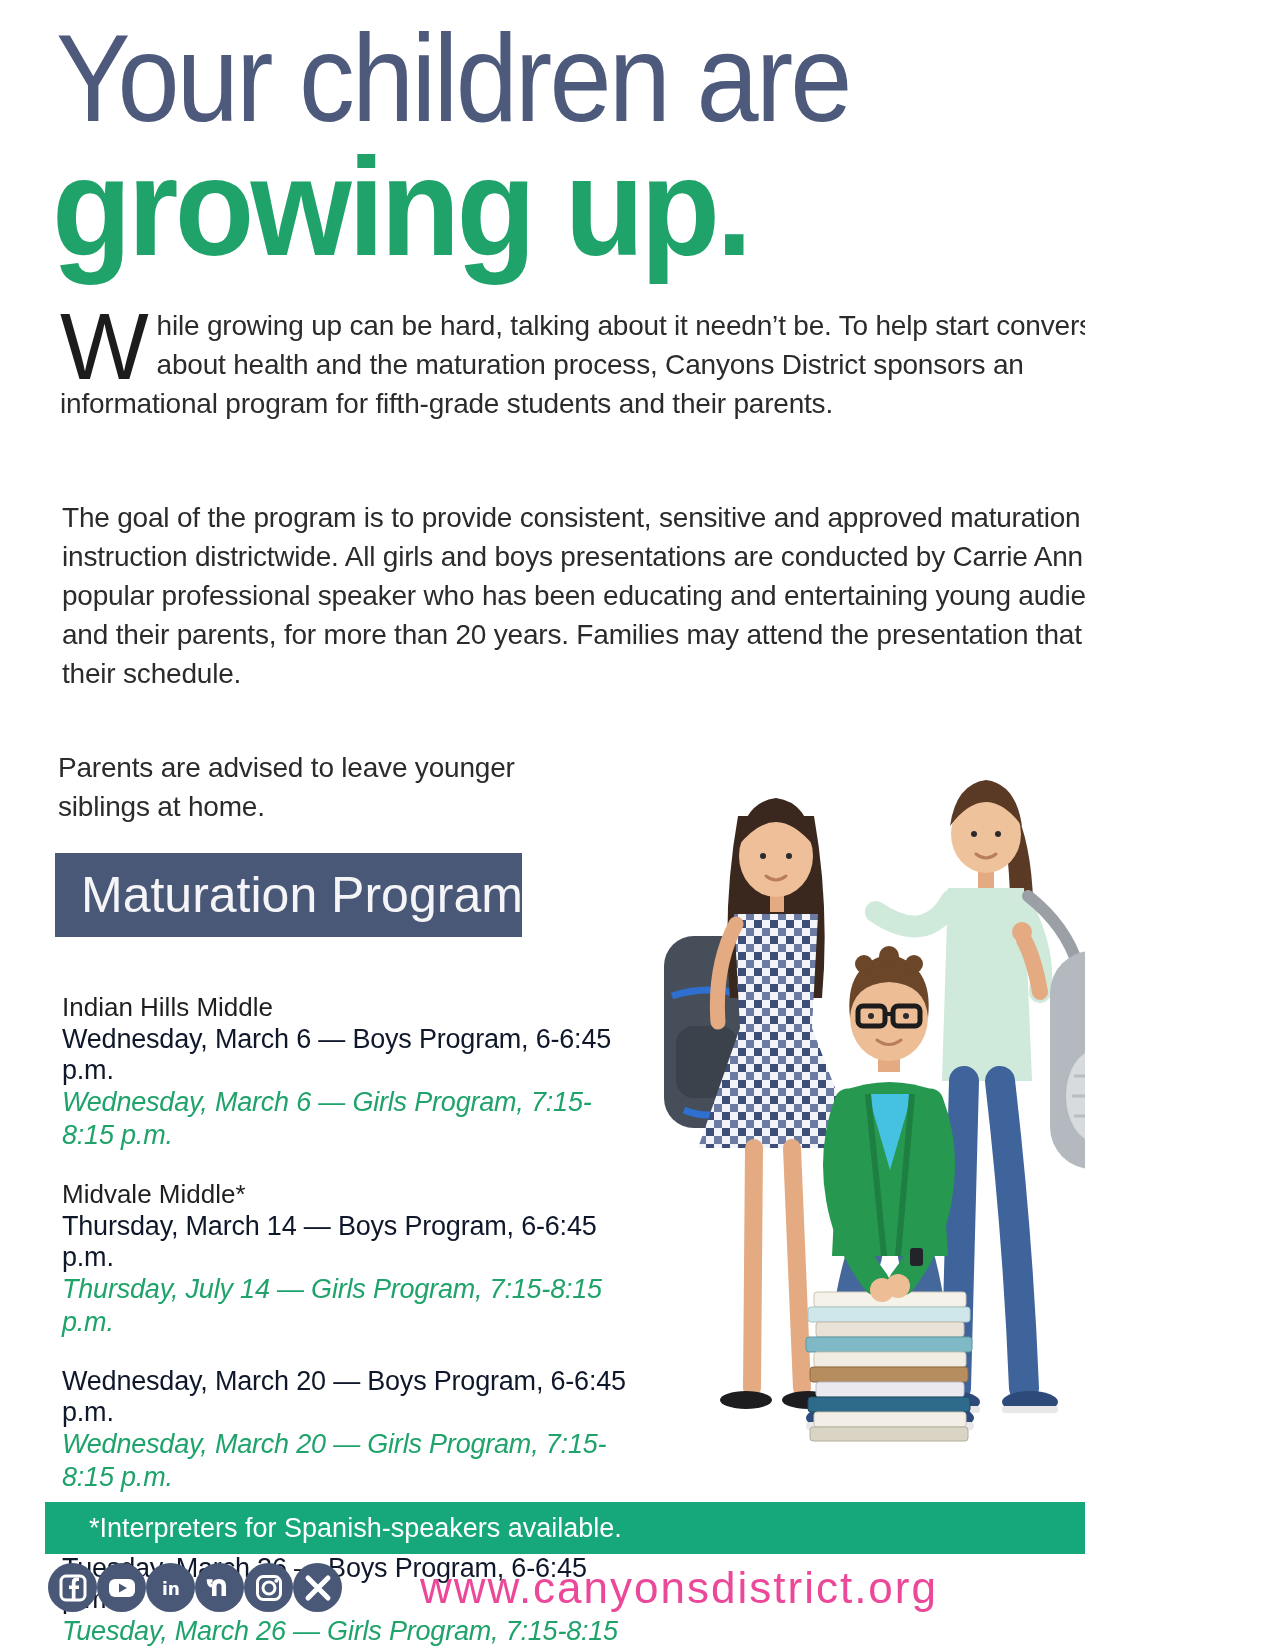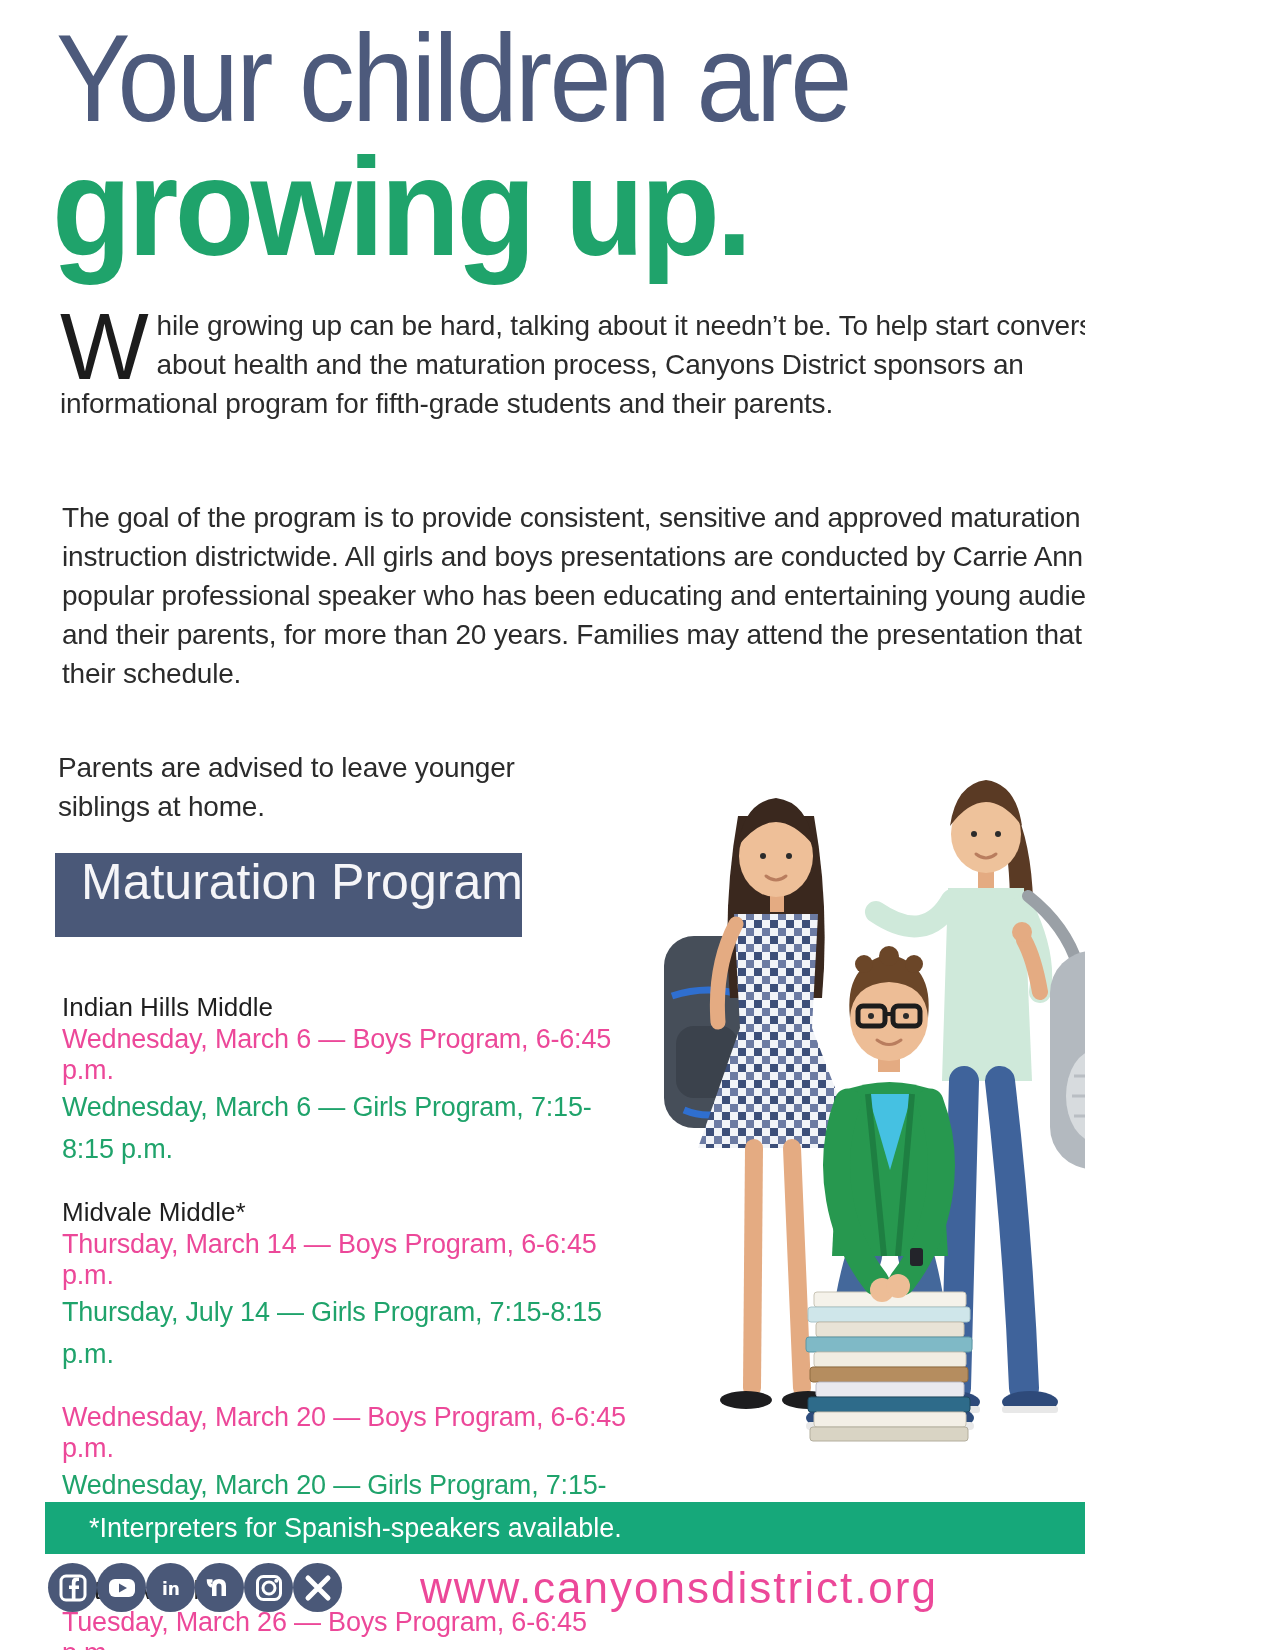--- a/index.html
+++ b/index.html
@@ -20,29 +20,29 @@
   }
   
   .body-par{position:absolute;font-size:28px;line-height:39px;letter-spacing:-.2px;color:#2b2b2b;margin:0;}
   .par-intro{left:60px;top:306px;width:1122px;}
   .dropcap{float:left;font-size:94px;line-height:74px;padding:4px 8px 0 0;color:#1c1c1c;font-weight:400;}
   .par-goal{left:62px;top:498px;width:1142px;}
   .par-advice{left:58px;top:748px;width:540px;}
   
   .banner{
     position:absolute;left:55px;top:853px;width:467px;height:84px;background:#4a5878;
-    display:flex;box-sizing:border-box;padding-left:26px;
+    display:flex;align-items:center;box-sizing:border-box;padding-left:26px;
   }
   .banner span{color:#f5f5f8;font-size:50px;font-weight:400;letter-spacing:0px;white-space:nowrap;}
   
   .schedule{position:absolute;left:62px;top:992px;width:580px;}
   .school-block{margin-bottom:27px;}
   .school-name{font-size:26px;font-weight:400;color:#1f1f1f;line-height:30px;margin:0 0 2px 0;}
-  .line-boys{font-size:27px;color:#ec4899;line-height:31px;margin:0;letter-spacing:-.2px;}
-  .line-girls{font-size:27px;color:#1fa36b;line-height:42px;margin:0;letter-spacing:-.2px;}
+  .line-boys{font-size:27px;color:#0f172a;line-height:31px;margin:0;letter-spacing:-.2px;}
+  .line-girls{font-size:27px;color:#1fa36b;line-height:33px;margin:0;letter-spacing:-.2px;font-style:italic;}
   
   .photo{position:absolute;left:626px;top:692px;width:566px;height:756px;}
   
   .note-bar{
     position:absolute;left:45px;top:1502px;width:1178px;height:52px;background:#16a87a;
     display:flex;align-items:center;box-sizing:border-box;padding-left:44px;
   }
   .note-bar span{color:#ffffff;font-size:27px;font-weight:400;}
   .social-row{position:absolute;left:48px;top:1563px;display:flex;gap:0;align-items:center;}
   .sicon{width:49px;height:49px;border-radius:50%;background:#4a5878;display:flex;align-items:center;justify-content:center;}

